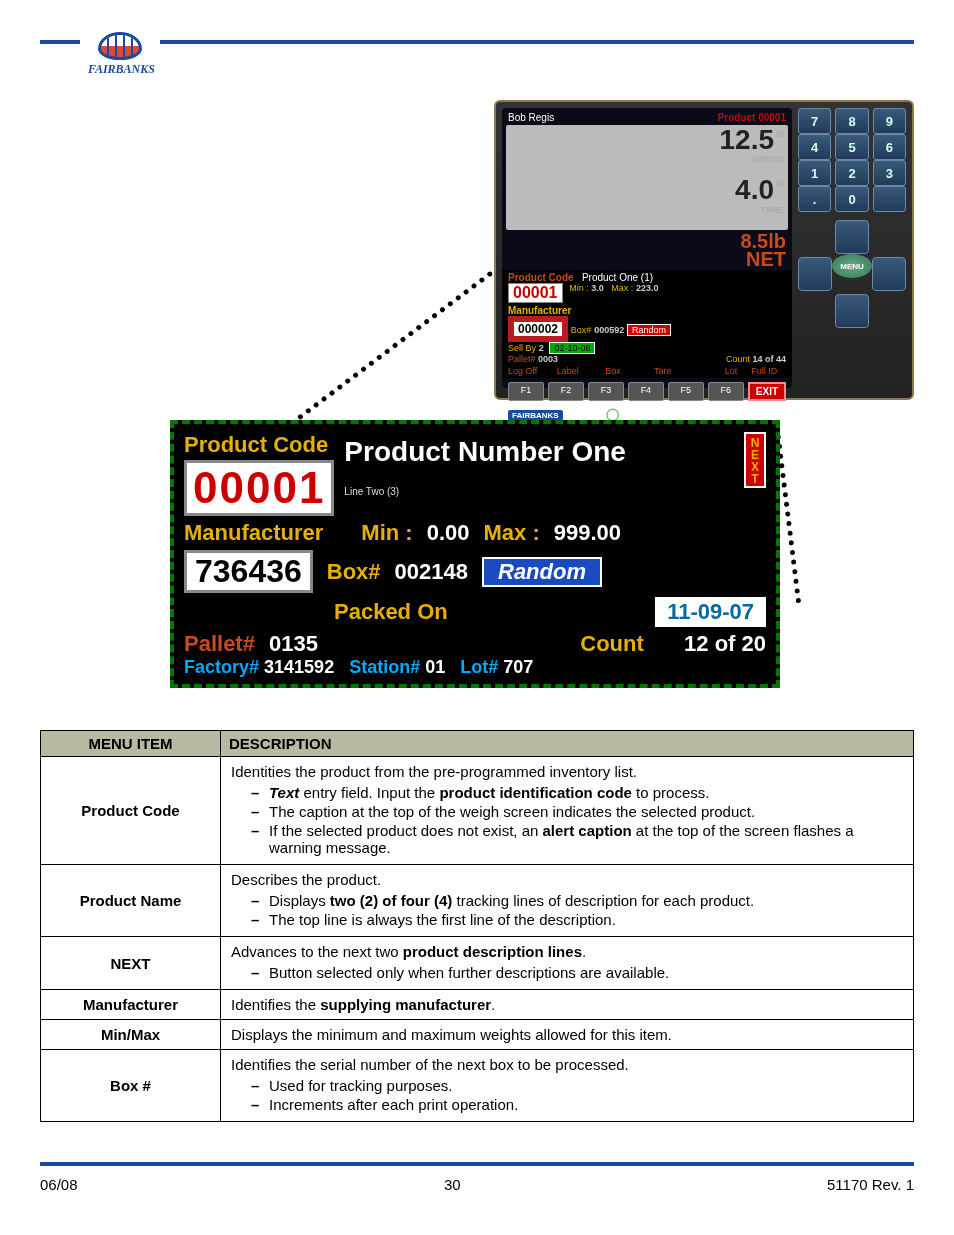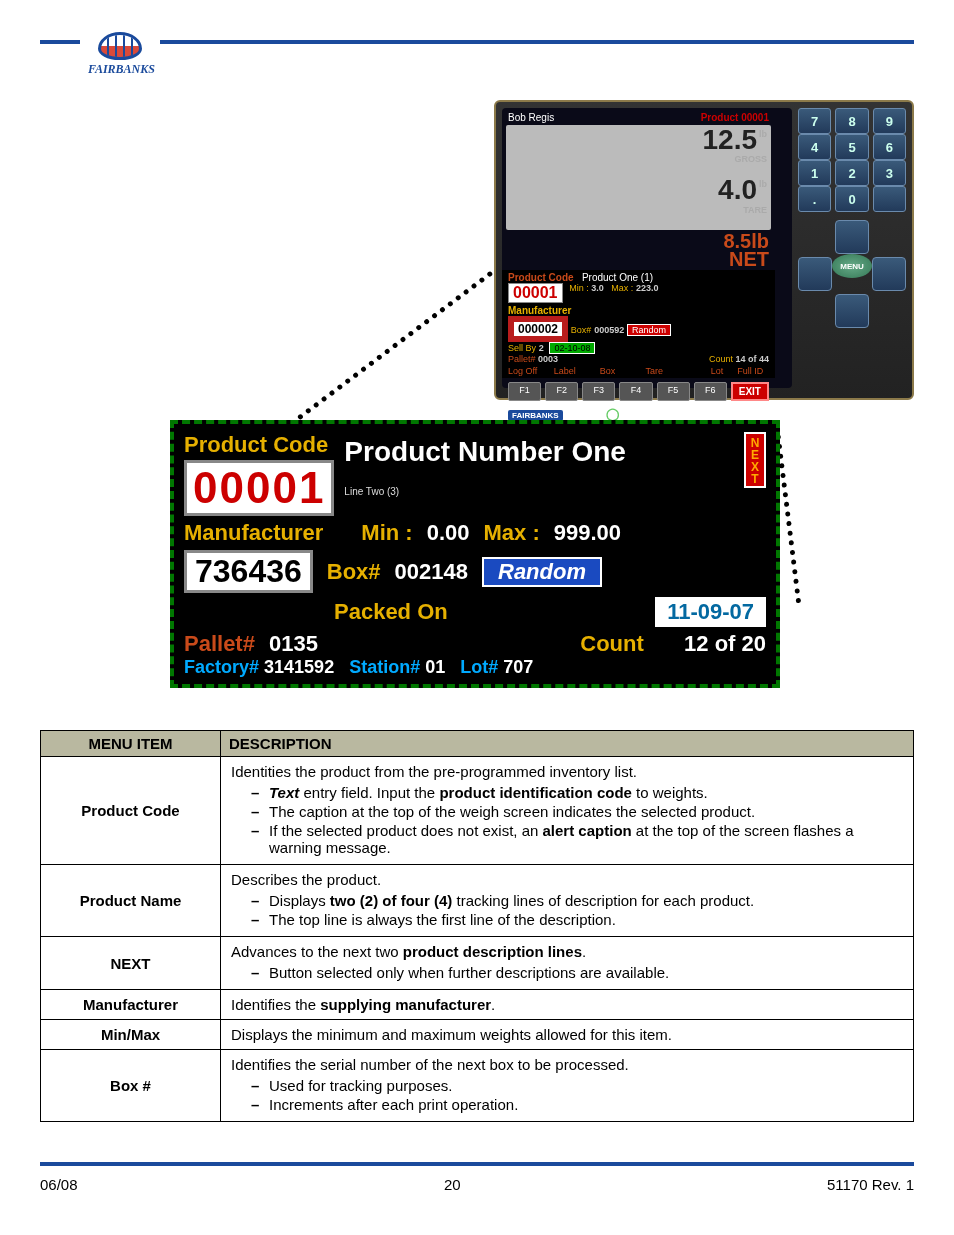--- a/index.html
+++ b/index.html
@@ -4,21 +4,21 @@
 <style>
 *{box-sizing:border-box;margin:0;padding:0}
 body{font-family:Arial,Helvetica,sans-serif;background:#fff;width:954px;margin:0 auto;position:relative}
 .page{padding:0 40px}
 .hdr{border-top:4px solid #1a4a9c;margin-top:40px;position:relative;height:80px}
 .logo{position:absolute;left:40px;top:-12px;background:#fff;padding:0 8px;width:80px;text-align:center;font-family:serif;font-weight:bold;font-style:italic;color:#1a4a9c;font-size:12px}
 .logo-globe{width:44px;height:28px;margin:0 auto 2px;border:3px solid #1a4a9c;border-radius:50% 50% 48% 48%/60% 60% 40% 40%;position:relative;overflow:hidden;background:linear-gradient(#fff 50%,#d94a3a 50%)}
 .logo-globe::before{content:"";position:absolute;inset:0;background:repeating-linear-gradient(90deg,transparent 0 6px,#1a4a9c 6px 8px)}
 .figs{position:relative;height:620px;margin-top:-20px}
 .device{position:absolute;right:0;top:0;width:420px;height:300px;background:linear-gradient(#333,#222);border:2px solid #8c7a4a;border-radius:6px;padding:6px 6px 10px;display:flex;gap:6px;color:#fff;font-family:Arial}
-.lcd{flex:1;background:#0a0a18;border-radius:4px;padding:4px 23px 4px 6px;position:relative;font-size:11px}
+.lcd{flex:1;background:#0a0a18;border-radius:4px;padding:4px 6px 4px 6px;position:relative;font-size:11px}
 .lcd-top{display:flex;justify-content:space-between;font-size:10px}
 .lcd-top span:last-child{color:#c00;font-weight:bold}
 .big{color:#222;font-weight:900;font-size:28px;text-align:right;line-height:.9}
 .big .u{font-size:9px;color:#aaa;font-weight:bold;vertical-align:12px;margin-left:2px}
 .row-weights{background:#bbb;margin:2px -2px 0;padding:2px 4px;border-radius:2px}
 .netw{color:#c94a1a;font-weight:900;font-size:20px;text-align:right;line-height:.9;margin-top:2px}
 .darkrow{background:#000;margin:2px -6px 0;padding:2px 6px;color:#fff;font-size:10px}
 .prodlbl{color:#c94a1a;font-weight:bold;font-size:10px}
 .codebox{display:inline-block;background:#fff;color:#c00;font-weight:900;font-size:16px;padding:0 4px;border:1px solid #888}
 .mfgbox{display:inline-block;background:#fff;color:#000;font-weight:900;font-size:12px;padding:0 4px;border:6px solid #b91c1c}
@@ -208,21 +208,21 @@
  <table class="tbl">
   <tbody>
         <tr>
           <th class="c1">MENU ITEM</th>
           <th>DESCRIPTION</th>
         </tr>
   <tr>
    <td class="c1">Product Code</td>
    <td><span>Identities the product from the pre-programmed inventory list.</span>
     <ul>
-     <li><span class="bi">Text</span><span> entry field.  Input the </span><span class="b">product identification code</span><span> to weights.</span></li>
+     <li><span class="bi">Text</span><span> entry field.  Input the </span><span class="b">product identification code</span><span> to process.</span></li>
      <li>The caption at the top of the weigh screen indicates the selected product.</li>
      <li><span>If the selected product does not exist, an </span><span class="b">alert caption</span><span> at the top of the screen flashes a warning message.</span></li>
     </ul>
    </td>
   </tr>
   <tr>
    <td class="c1">Product Name</td>
    <td><span>Describes the product.</span>
     <ul>
      <li><span>Displays </span><span class="b">two (2) of four (4)</span><span> tracking lines of description for each product.</span></li>
@@ -253,16 +253,16 @@
               <li>Used for tracking purposes.</li>
               <li>Increments after each print operation.</li>
             </ul>
    </td>
   </tr>
  </tbody>
     </table>
 
  <div class="ftr">
   <span>06/08</span>
-  <span>20</span>
+  <span>30</span>
   <span>51170     Rev. 1</span>
  </div>
 </div>
 
 </body></html>

